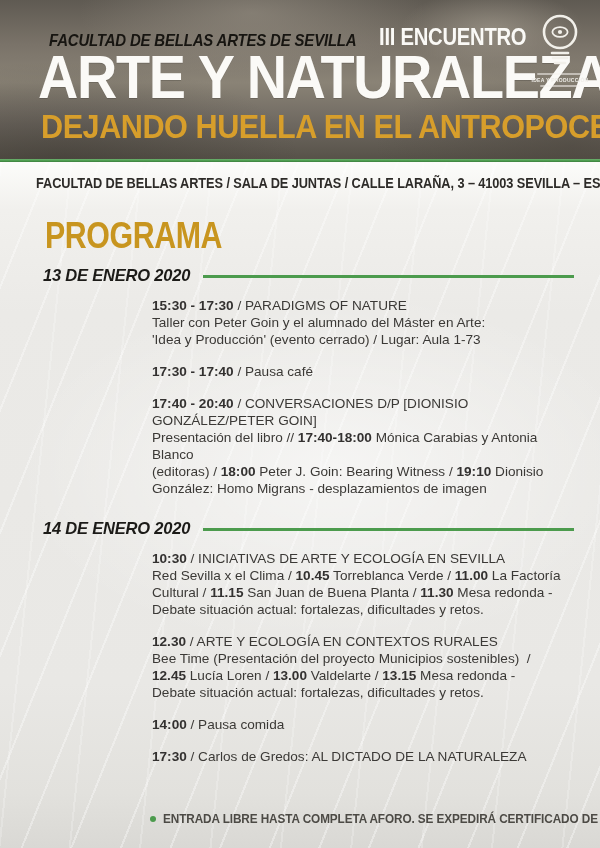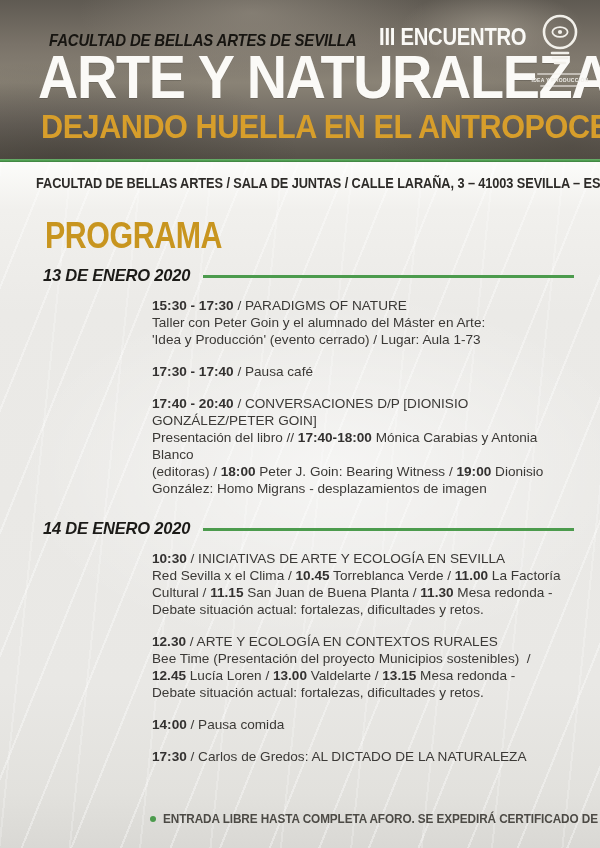--- a/index.html
+++ b/index.html
@@ -153,21 +153,21 @@
             <h4 class="day-date">13 DE ENERO 2020</h4>
             <span class="day-rule"></span>
           </div>
           <div class="day-events">
             <p class="event"><span class="b">15:30 - 17:30</span><span> / PARADIGMS OF NATURE
 Taller con Peter Goin y el alumnado del Máster en Arte:
 'Idea y Producción' (evento cerrado) / Lugar: Aula 1-73</span></p>
             <p class="event"><span class="b">17:30 - 17:40</span><span> / Pausa café</span></p>
             <p class="event"><span class="b">17:40 - 20:40</span><span> / CONVERSACIONES D/P [DIONISIO GONZÁLEZ/PETER GOIN]
 Presentación del libro // </span><span class="b">17:40-18:00</span><span> Mónica Carabias y Antonia Blanco
-(editoras) / </span><span class="b">18:00</span><span> Peter J. Goin: Bearing Witness / </span><span class="b">19:00</span><span> Dionisio
+(editoras) / </span><span class="b">18:00</span><span> Peter J. Goin: Bearing Witness / </span><span class="b">19:10</span><span> Dionisio
 González: Homo Migrans - desplazamientos de imagen</span></p>
           </div>
         </section>
         <section class="day-section">
           <div class="day-head">
             <h4 class="day-date">14 DE ENERO 2020</h4>
             <span class="day-rule"></span>
           </div>
           <div class="day-events">
             <p class="event"><span class="b">10:30</span><span> / INICIATIVAS DE ARTE Y ECOLOGÍA EN SEVILLA

